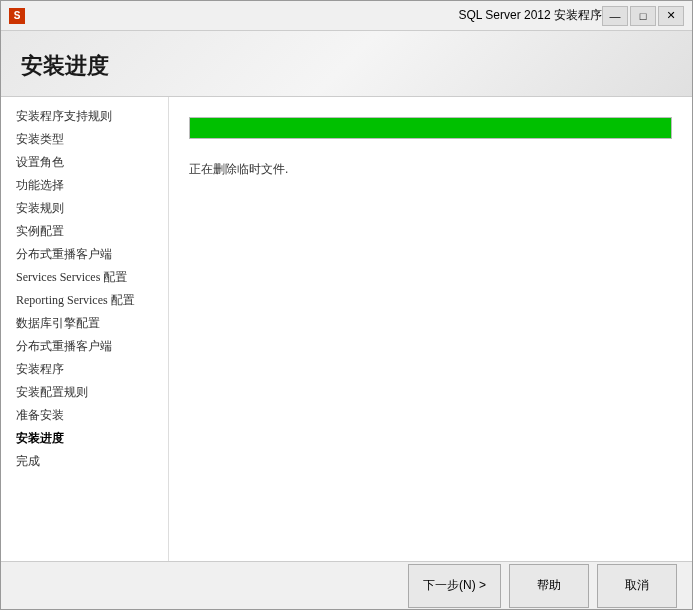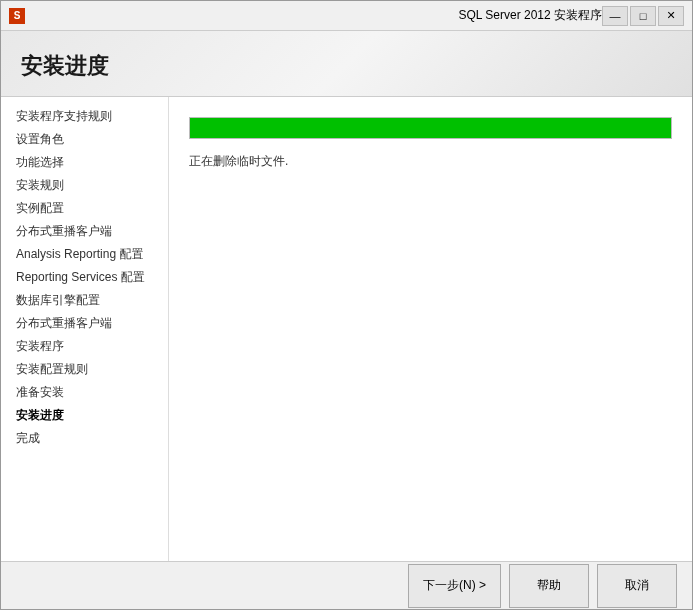--- a/index.html
+++ b/index.html
@@ -90,20 +90,21 @@
       padding: 8px 0;
       overflow-y: auto;
       flex-shrink: 0;
     }
     .sidebar-item {
       padding: 3px 15px;
       font-size: 12px;
       color: #333;
       cursor: default;
       white-space: nowrap;
+      font-family: Liberation Serif, serif;
     }
     .sidebar-item.active {
       font-weight: bold;
       color: #000;
     }
 
     .main-content {
       flex: 1;
       padding: 20px 20px;
       background: #fff;
@@ -121,21 +122,21 @@
     }
     .progress-bar-fill {
       height: 100%;
       background: #00c000;
       display: block;
     }
 
     .status-text {
       font-size: 12px;
       color: #333;
-      margin-top: 4px;
+      margin-top: 12px;
     }
 
     .footer {
       height: 48px;
       background: #f0f0f0;
       border-top: 1px solid #ccc;
       display: flex;
       align-items: center;
       justify-content: flex-end;
       padding: 0 15px;
@@ -174,26 +175,27 @@
   </div>
 
   <div class="header-bar">
     <h1>安装进度</h1>
   </div>
 
   <div class="content-area">
 
     <div class="sidebar">
     <div class="sidebar-item">安装程序支持规则</div>
+        <div class="sidebar-item">安装类型</div>
         <div class="sidebar-item">设置角色</div>
         <div class="sidebar-item">功能选择</div>
         <div class="sidebar-item">安装规则</div>
         <div class="sidebar-item">实例配置</div>
         <div class="sidebar-item">分布式重播客户端</div>
-        <div class="sidebar-item">Analysis Reporting 配置</div>
+        <div class="sidebar-item">Services Services 配置</div>
         <div class="sidebar-item">Reporting Services 配置</div>
         <div class="sidebar-item">数据库引擎配置</div>
         <div class="sidebar-item">分布式重播客户端</div>
         <div class="sidebar-item">安装程序</div>
         <div class="sidebar-item">安装配置规则</div>
         <div class="sidebar-item">准备安装</div>
         <div class="sidebar-item active">安装进度</div>
         <div class="sidebar-item">完成</div>
       </div>
 

